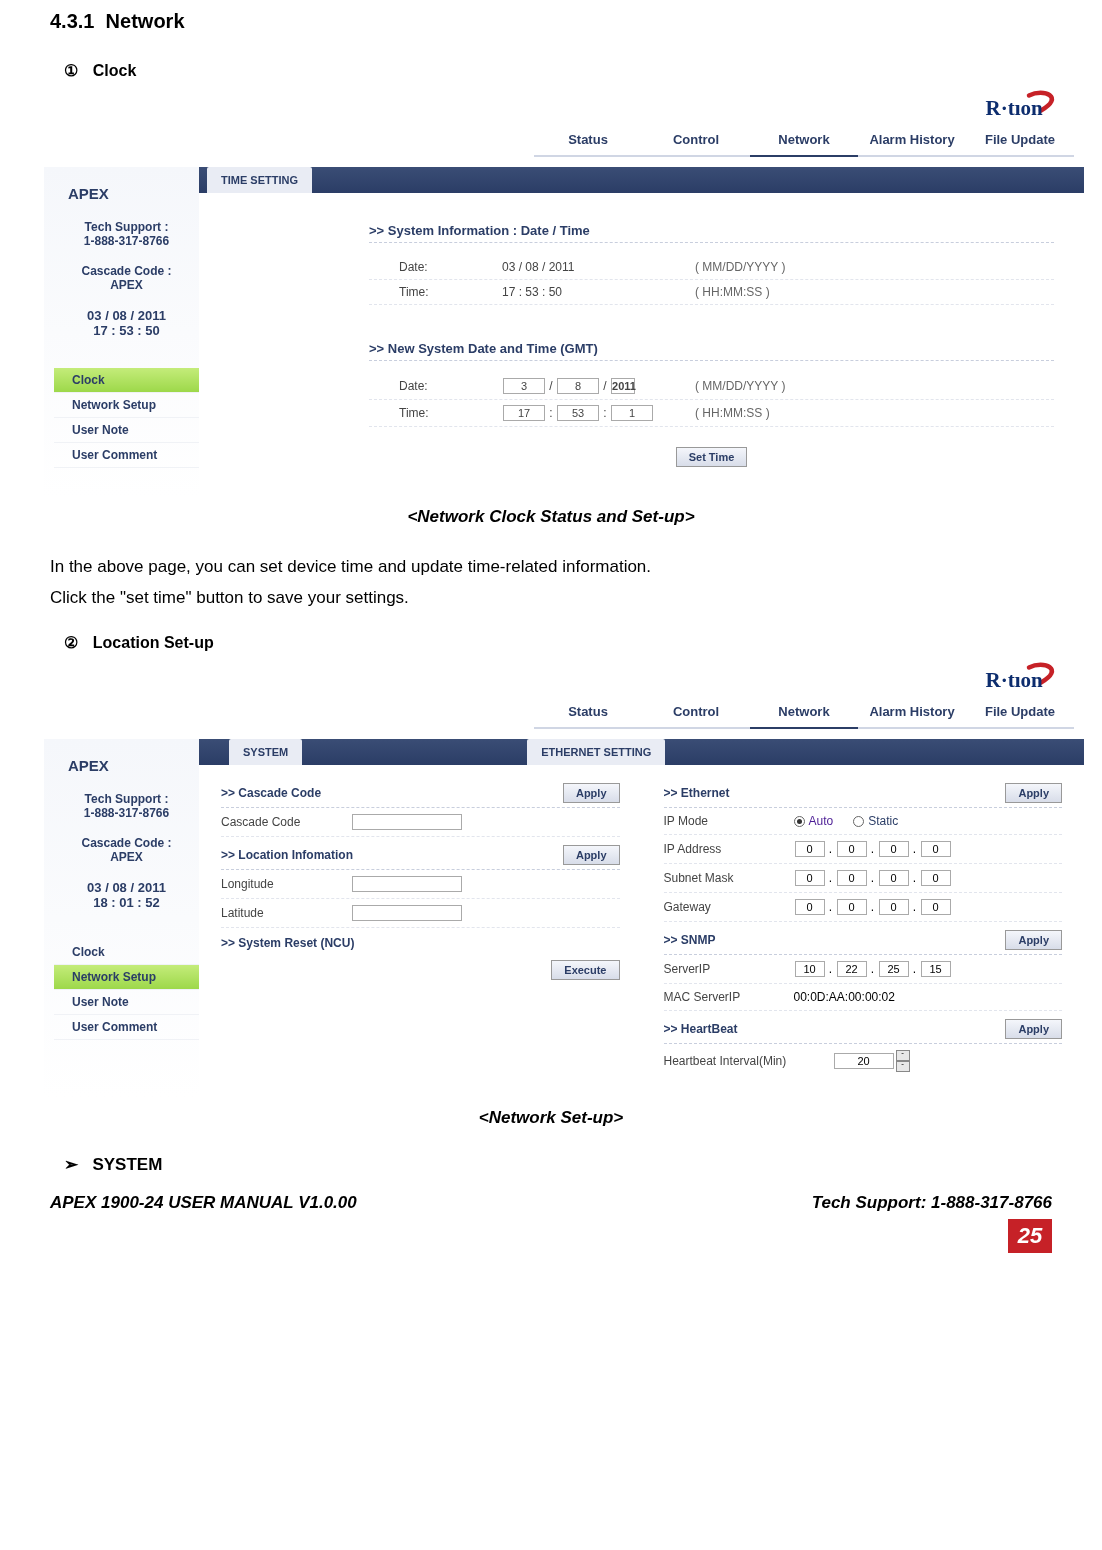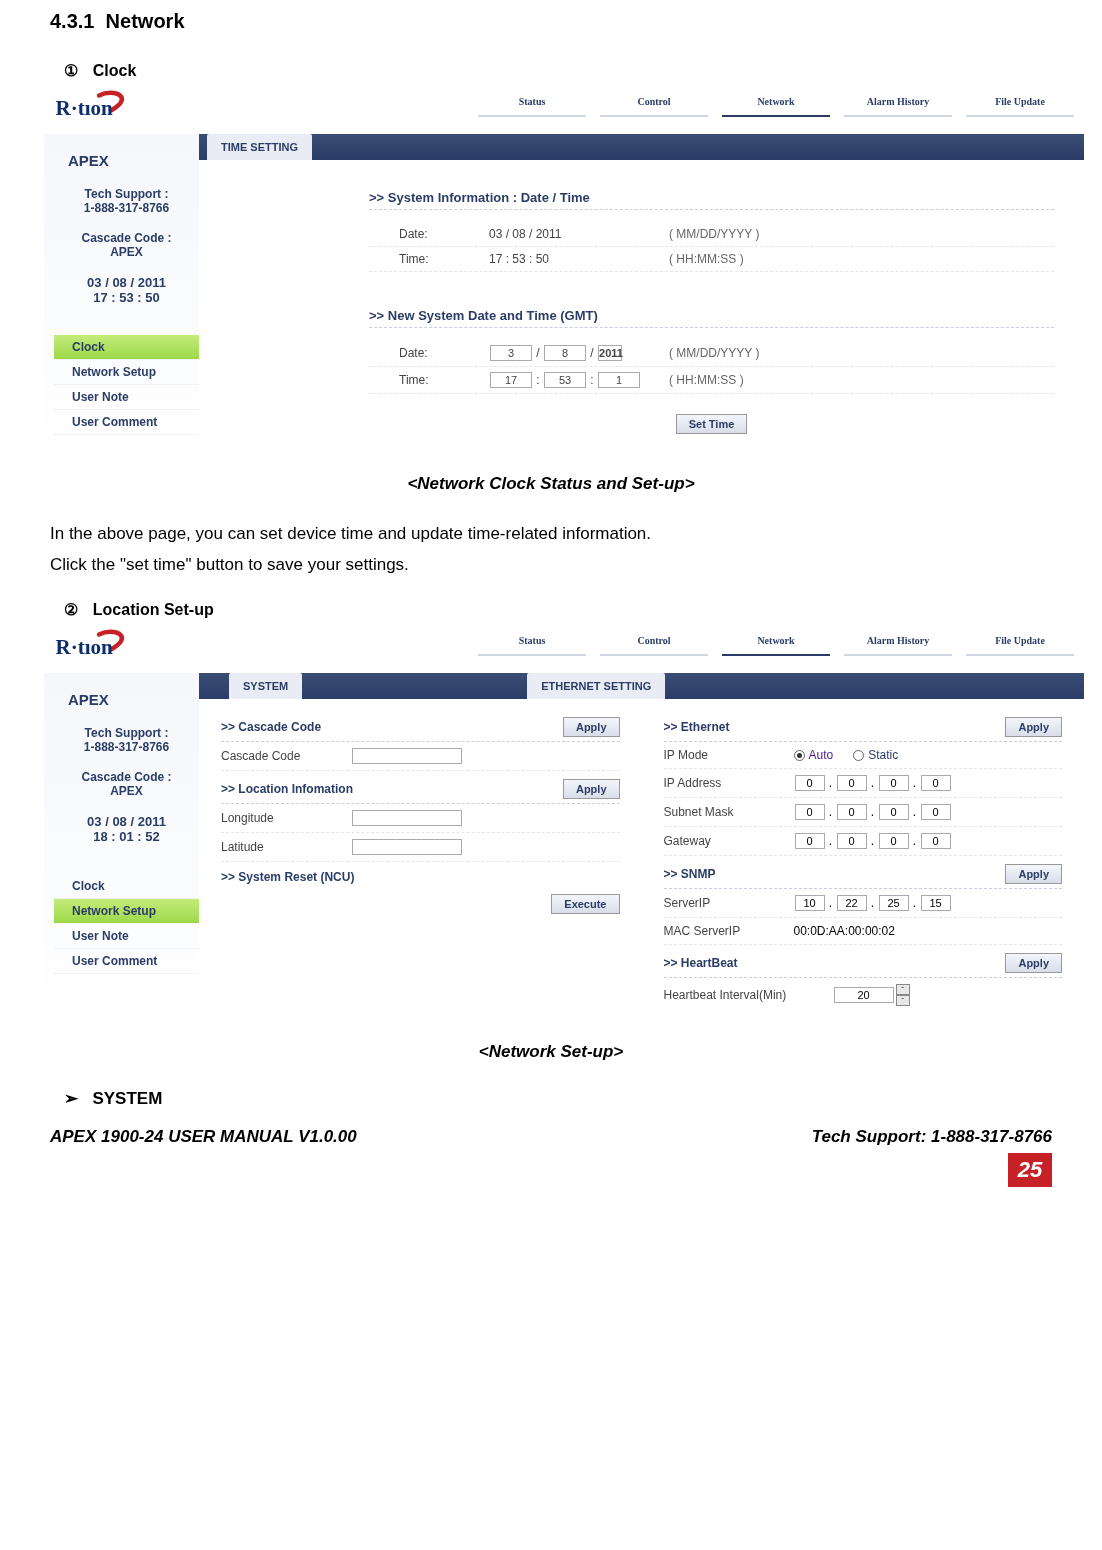--- a/index.html
+++ b/index.html
@@ -30,38 +30,37 @@
 
   
   .ui-shot {
     border: none;
     width: 1040px;
     margin: 0 auto 10px -6px;
     background: #fff;
   }
   .ui-header {
     display: flex;
-    align-items: flex-start;
+    align-items: flex-end;
     padding: 6px 10px 10px 10px;
+    flex-direction: column;
   }
   .logo {
     font-family: 'Times New Roman', serif;
     font-size: 30px;
     font-weight: bold;
     color: #083a8c;
     display: flex;
     align-items: center;
   }
   .logo svg { width: 90px; height: 36px; }
   .spacer { flex: 1; }
   .topnav {
     display: flex;
-    gap: 14px;
-    font-size: 10px;
-    font-family: Liberation Serif, serif;
+    font-size: 13px;
   }
   .topnav-item {
     width: 108px;
     text-align: center;
     padding: 8px 0;
     border-bottom: 2px solid #d0d6e4;
     color: #2b3d66;
     font-weight: bold;
     cursor: pointer;
   }
@@ -137,20 +136,21 @@
     border-bottom: 1px dashed #c8cedd;
     padding-bottom: 4px;
   }
   .field-row {
     display: flex;
     align-items: center;
     font-size: 12px;
     color: #444;
     padding: 5px 0;
     border-bottom: 1px dashed #e2e5ed;
+    gap: 13px;
   }
   .field-row:last-child { border-bottom: none; }
   .field-label { width: 120px; padding-left: 30px; }
   .field-value { width: 180px; }
   .field-hint  { color: #666; }
   .i-cell {
     width: 42px;
     text-align: center;
     border: 1px solid #aaa;
     background: #fff;

